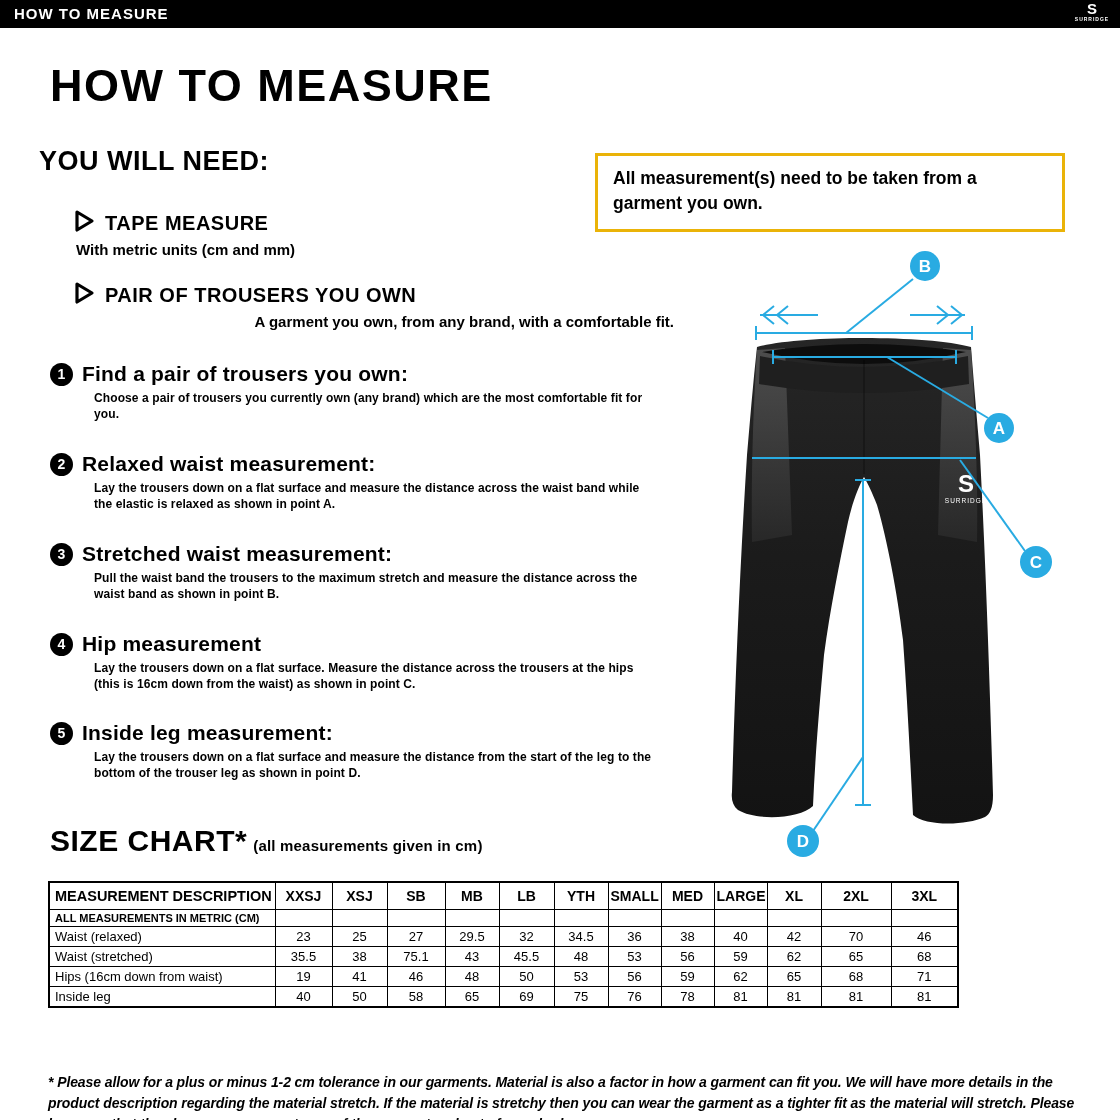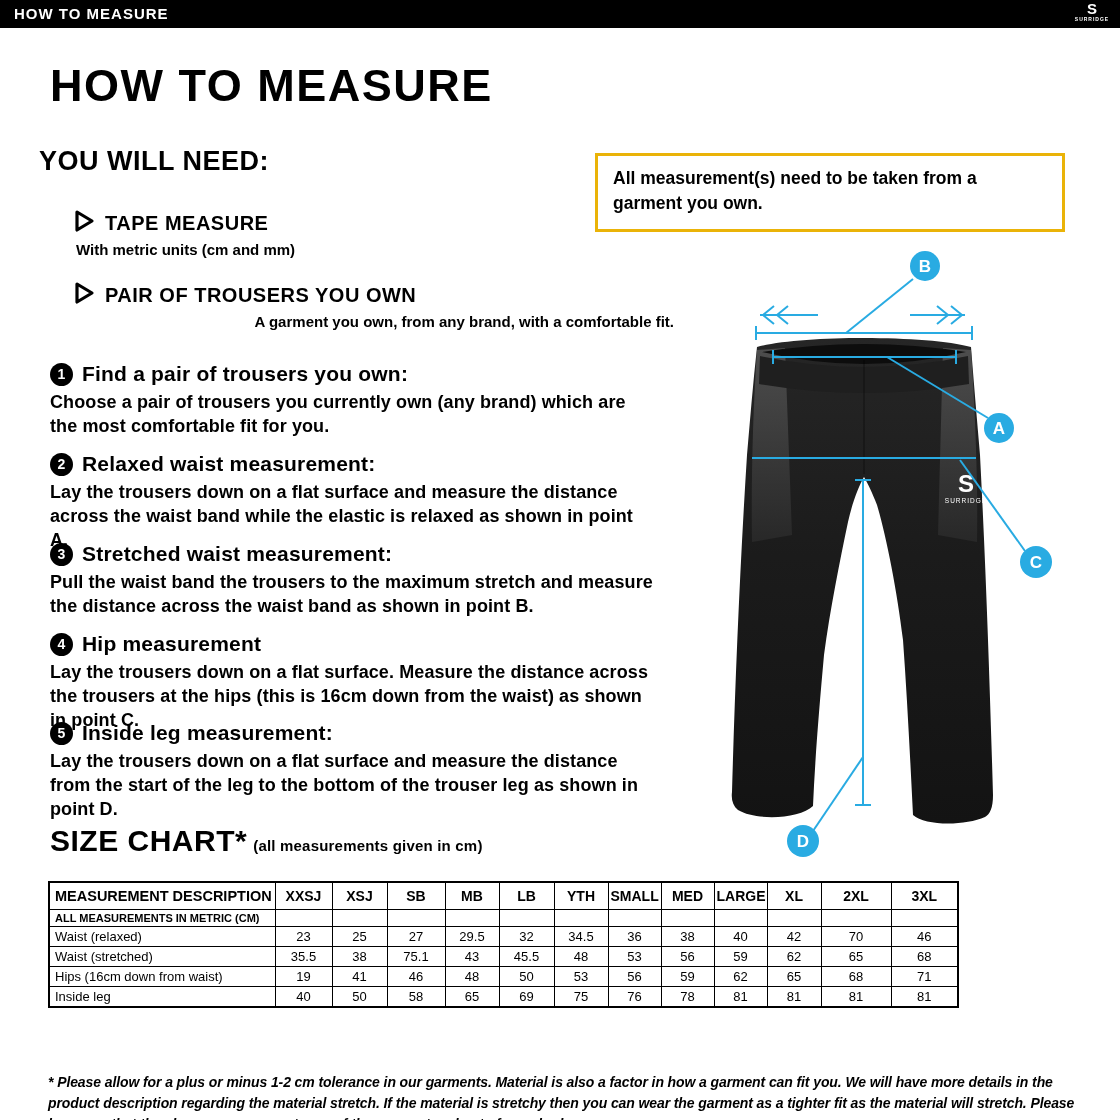--- a/index.html
+++ b/index.html
@@ -28,22 +28,22 @@
   .need-note{margin-top:3px;margin-left:2px;font-size:15px;font-weight:bold;}
   
   .step{position:absolute;left:50px;width:604px;}
   .step.s1{top:362px;}.step.s2{top:452px;}.step.s3{top:542px;}
   .step.s4{top:632px;}.step.s5{top:721px;}
   .step-head{display:flex;align-items:center;gap:9px;}
   .step-num{width:23px;height:23px;border-radius:50%;background:#000;color:#fff;
     font-size:14px;font-weight:bold;display:flex;align-items:center;justify-content:center;
     flex:0 0 23px;}
   .step-title{font-size:21px;font-weight:bold;letter-spacing:.2px;}
-  .step-body{margin-top:5px;font-size:18px;font-weight:bold;line-height:1.33;
-    letter-spacing:.1px;}
+  .step-body{margin-top:5px;font-size:12px;font-weight:bold;line-height:1.33;
+    letter-spacing:.1px;margin-left:44px;}
   
   .note-box{position:absolute;left:595px;top:153px;width:470px;height:79px;
     border:3px solid #eab308;box-sizing:border-box;padding:10px 15px;
     font-size:17.5px;font-weight:bold;line-height:1.45;}
   
   .diagram{position:absolute;left:690px;top:230px;width:420px;height:640px;}
   
   .sizechart-heading{position:absolute;left:50px;top:824px;font-size:30px;font-weight:bold;
     letter-spacing:.5px;}
   .sizechart-sub{font-size:15px;font-weight:bold;letter-spacing:.2px;margin-left:6px;}

